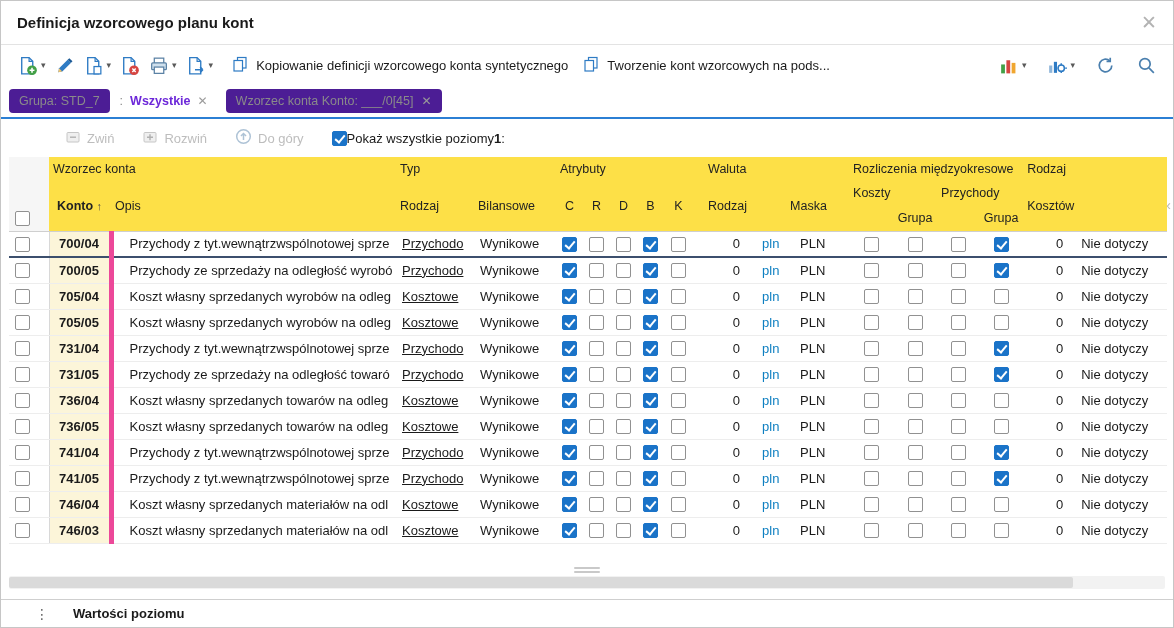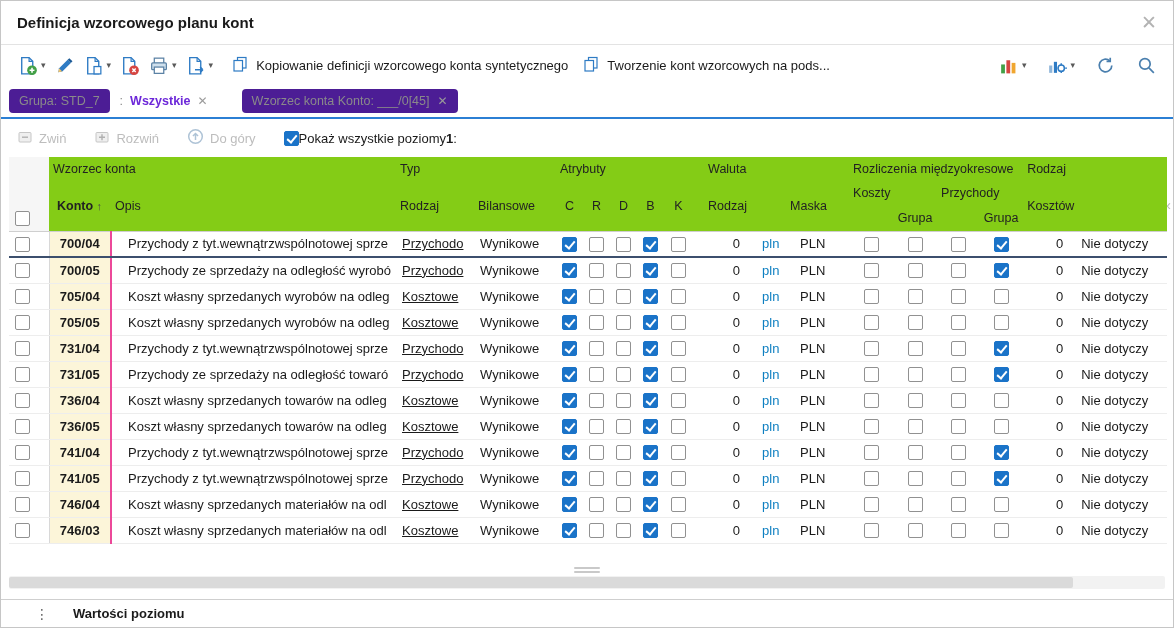--- a/index.html
+++ b/index.html
@@ -27,48 +27,48 @@
   .right-group { margin-left:auto; display:flex; align-items:center; gap:12px; }
   
   .chips { height:32px; flex:0 0 32px; display:flex; align-items:center; padding:0 8px; gap:10px; font-size:12.5px; }
   .chip { background:#4c1d95; border-radius:4px; padding:5px 10px; color:#8a8a8a;
     display:flex; gap:8px; align-items:center; white-space:nowrap; }
   .chip-x { color:#9a9a9a; font-size:12px; line-height:1; }
   .chip-value-zone { display:flex; align-items:center; gap:7px; color:#8a8a8a; }
   .chip-value { color:#6d28d9; font-weight:bold; }
   .bluebar { height:2px; flex:0 0 2px; background:#2b7fd4; }
   
-  .gridbar { height:38px; flex:0 0 38px; display:flex; align-items:center; padding:0 16px; gap:28px; font-size:13px; }
+  .gridbar { height:38px; flex:0 0 38px; display:flex; align-items:center; padding:0 16px; gap:28px; font-size:13px;margin-left:48px; }
   .gb-disabled { color:#bdbdbd; display:flex; align-items:center; gap:6px; }
   .gb-check { display:flex; align-items:center; gap:0; }
   .lvl { font-weight:bold; }
   
   .cb { display:inline-block; width:15px; height:15px; border:1px solid #919191;
     border-radius:2px; background:#fff; position:relative; vertical-align:middle; }
   .cb.checked { background:#1a73c8; border-color:#1a73c8; }
   .cb.checked::after { content:""; position:absolute; left:4px; top:1px; width:4px; height:8px;
     border:solid #fff; border-width:0 2px 2px 0; transform:rotate(40deg); }
   
   .table-wrap { position:relative; padding-left:8px; }
   table.grid { border-collapse:collapse; table-layout:fixed; width:1158px; font-size:13px; }
-  thead th { background:#84cc16; font-weight:normal; text-align:left; padding:2px 4px;
+  thead th { background:#fde047; font-weight:normal; text-align:left; padding:2px 4px;
     font-size:12.5px; color:#222; white-space:nowrap; overflow:visible; }
   tr.h1 th { height:24px; }
   tr.h2 th { height:24px; }
   tr.h3 th { height:26px; }
   th.h-konto { font-weight:bold; padding-left:8px; }
   th.hc { text-align:center; padding:2px 0; }
   th.pad14 { padding-left:15px; }
   th.h-sel { vertical-align:bottom; padding:0 0 5px 6px; background:#f6f6f6; }
   .sort { color:#4a4a4a; font-size:11px; }
   tbody td { height:26px; padding:0 4px; border-bottom:1px solid #ededed;
     overflow:hidden; white-space:nowrap; background:#fff; }
   tbody tr:first-child td { border-top:1px solid #cfcfcf; }
   td.c-sel { padding-left:6px; }
-  td.c-konto { background:#fcf5d9; border-left:1px solid #d8d8d8; border-right:2px solid #ec4899;
+  td.c-konto { background:#fcf5d9; border-left:1px solid #d8d8d8; border-right:5px solid #ec4899;
     font-weight:bold; text-align:center; }
   td.c-opis { padding-left:16px; }
   td.c-typ { padding-left:6px;text-decoration:underline; }
   td.c-bil { padding-left:6px; }
   td.c-attr { text-align:center; padding:0; }
   td.c-num { text-align:right; padding-right:8px; }
   td.c-sym { color:#0e7fc1; padding-left:14px; }
   td.c-maska { padding-left:14px; }
   td.c-rknd { padding-left:10px; }
   tr.selected td { border-bottom:2px solid #3c4f6d; }
@@ -212,21 +212,21 @@
 
   <div class="chips">
     <span class="chip">
       <span>Grupa: STD_7</span>
     </span>
     <span class="chip-value-zone">
       <span>:</span>
       <span class="chip-value">Wszystkie</span>
       <span class="chip-x">✕</span>
     </span>
-    <span class="chip" style="margin-left:24px;">
+    <span class="chip" style="margin-left:8px;">
       <span>Wzorzec konta Konto: ___/0[45]</span>
       <span class="chip-x">✕</span>
     </span>
   </div>
 
   <div class="bluebar"></div>
 
   <div class="gridbar">
     <span class="gb-disabled">
       <span><svg width="16" height="16" viewBox="0 0 16 16">

